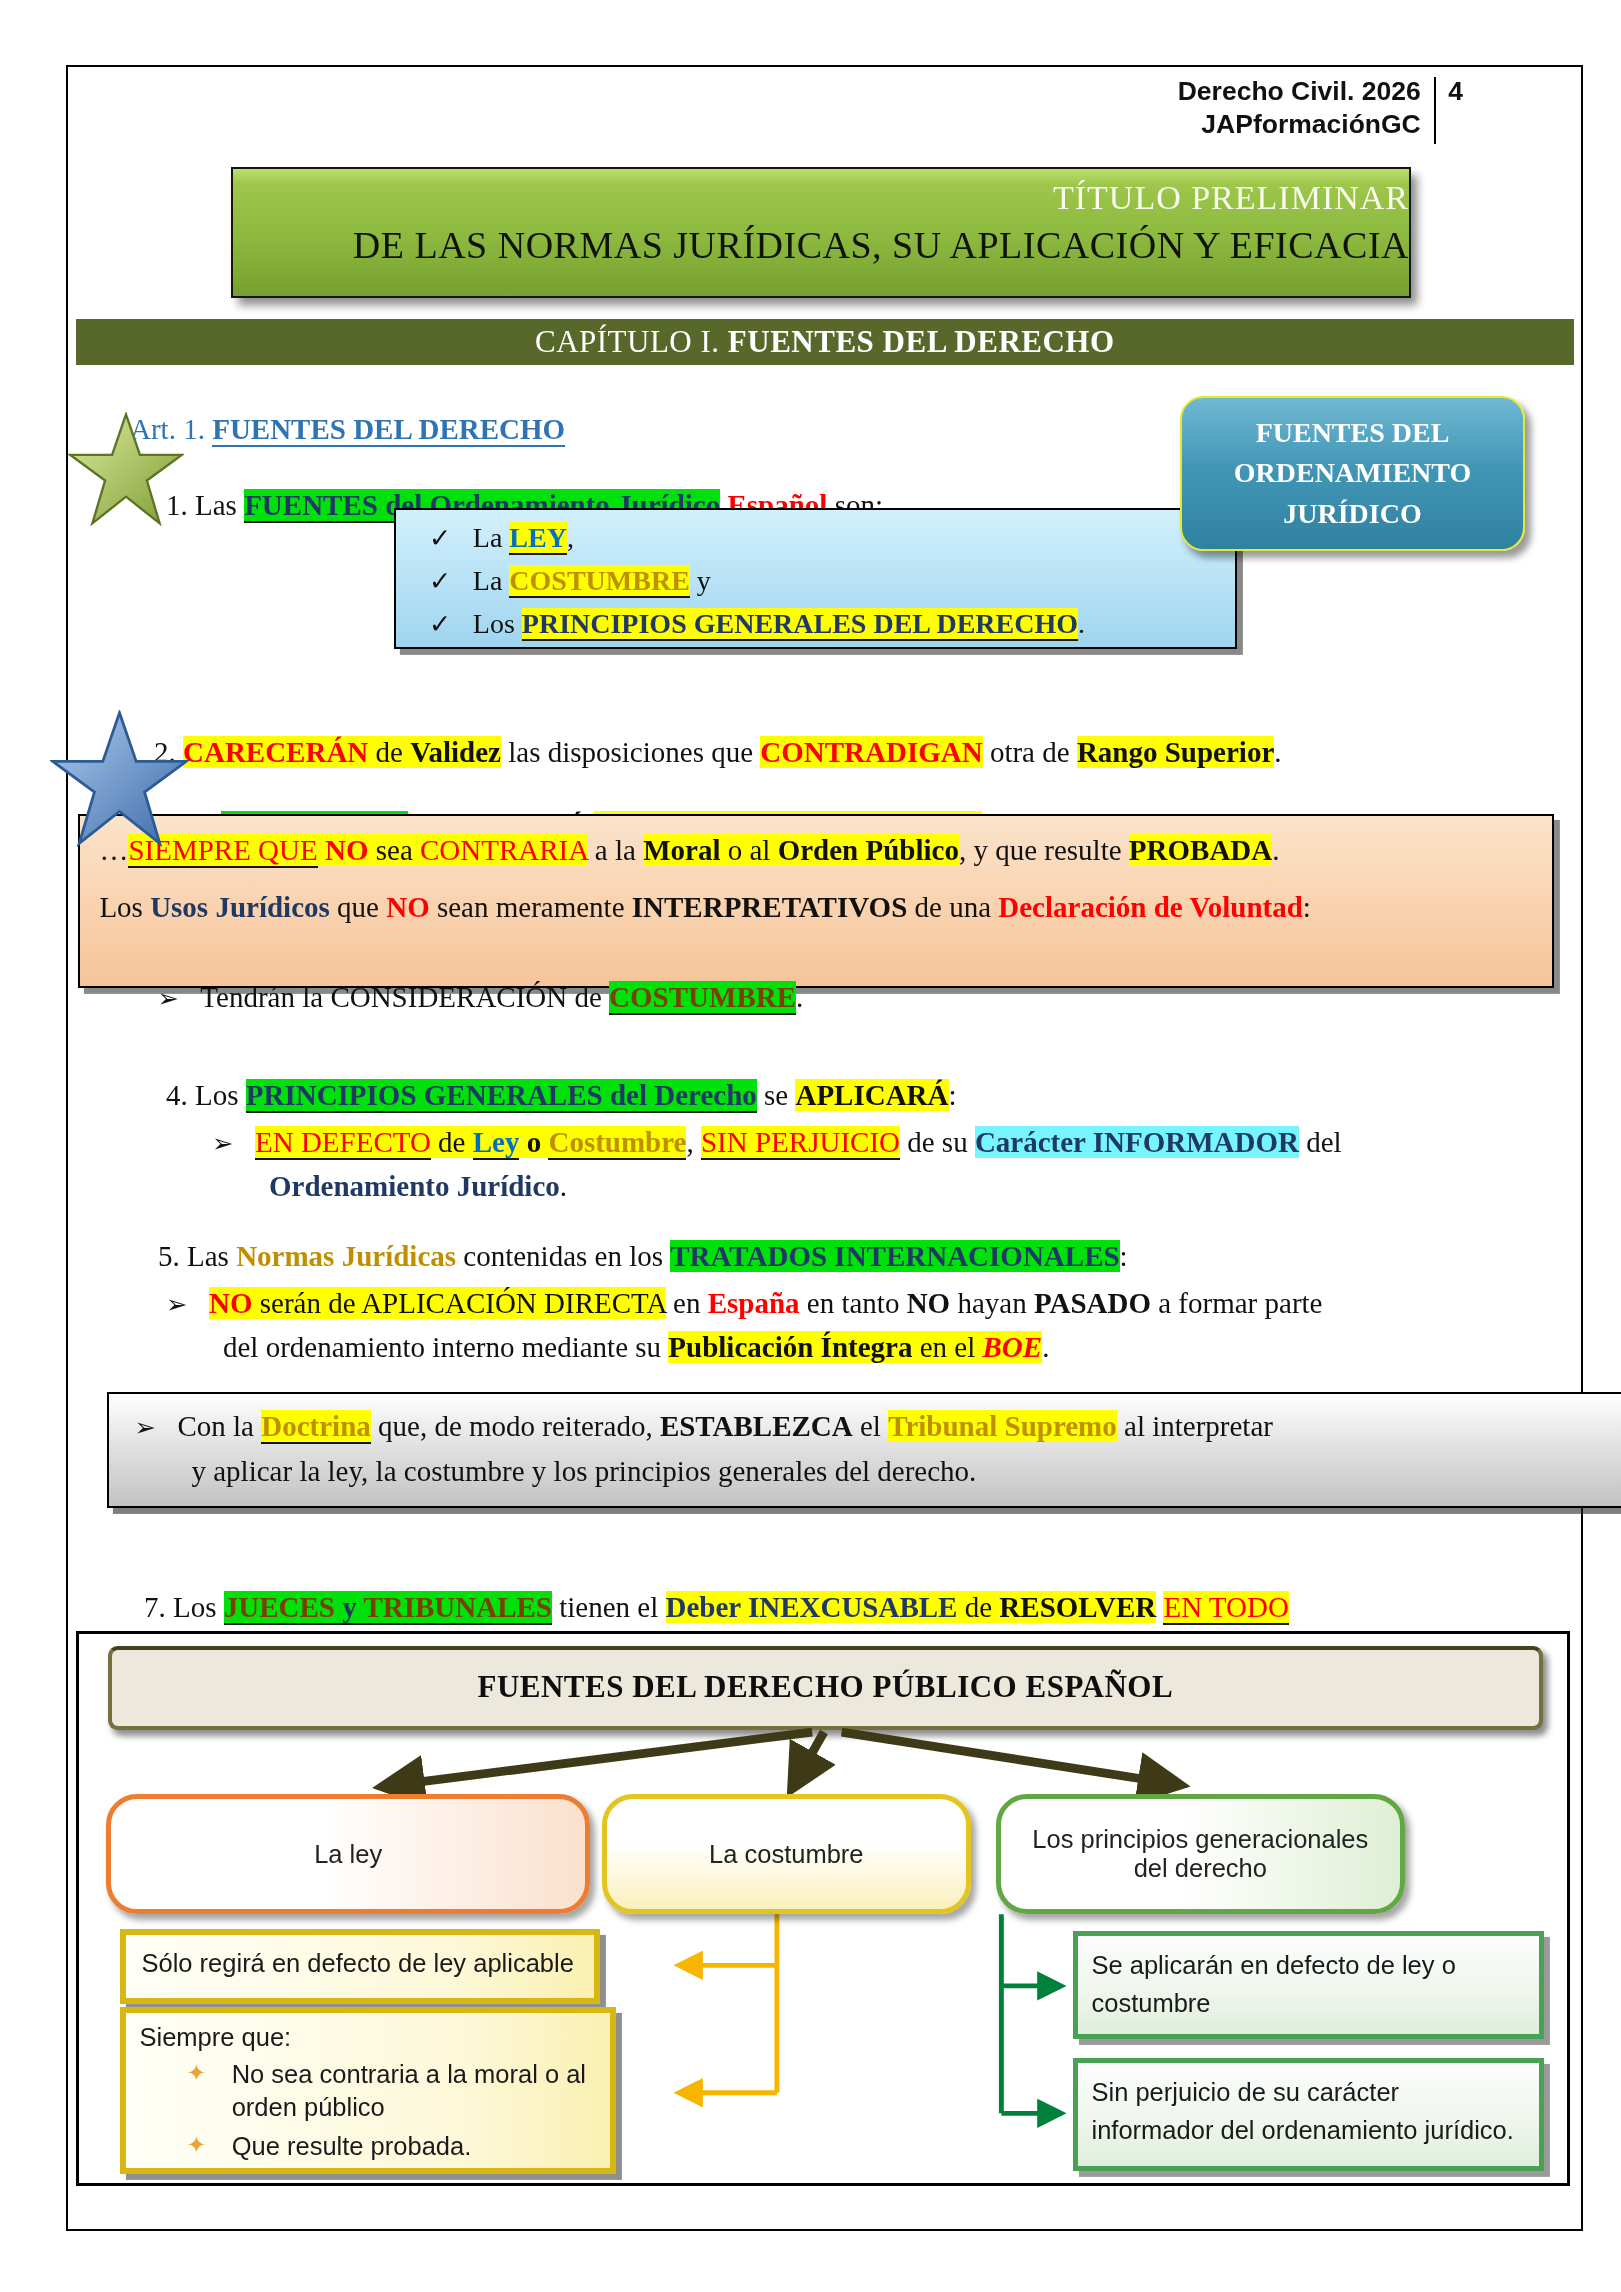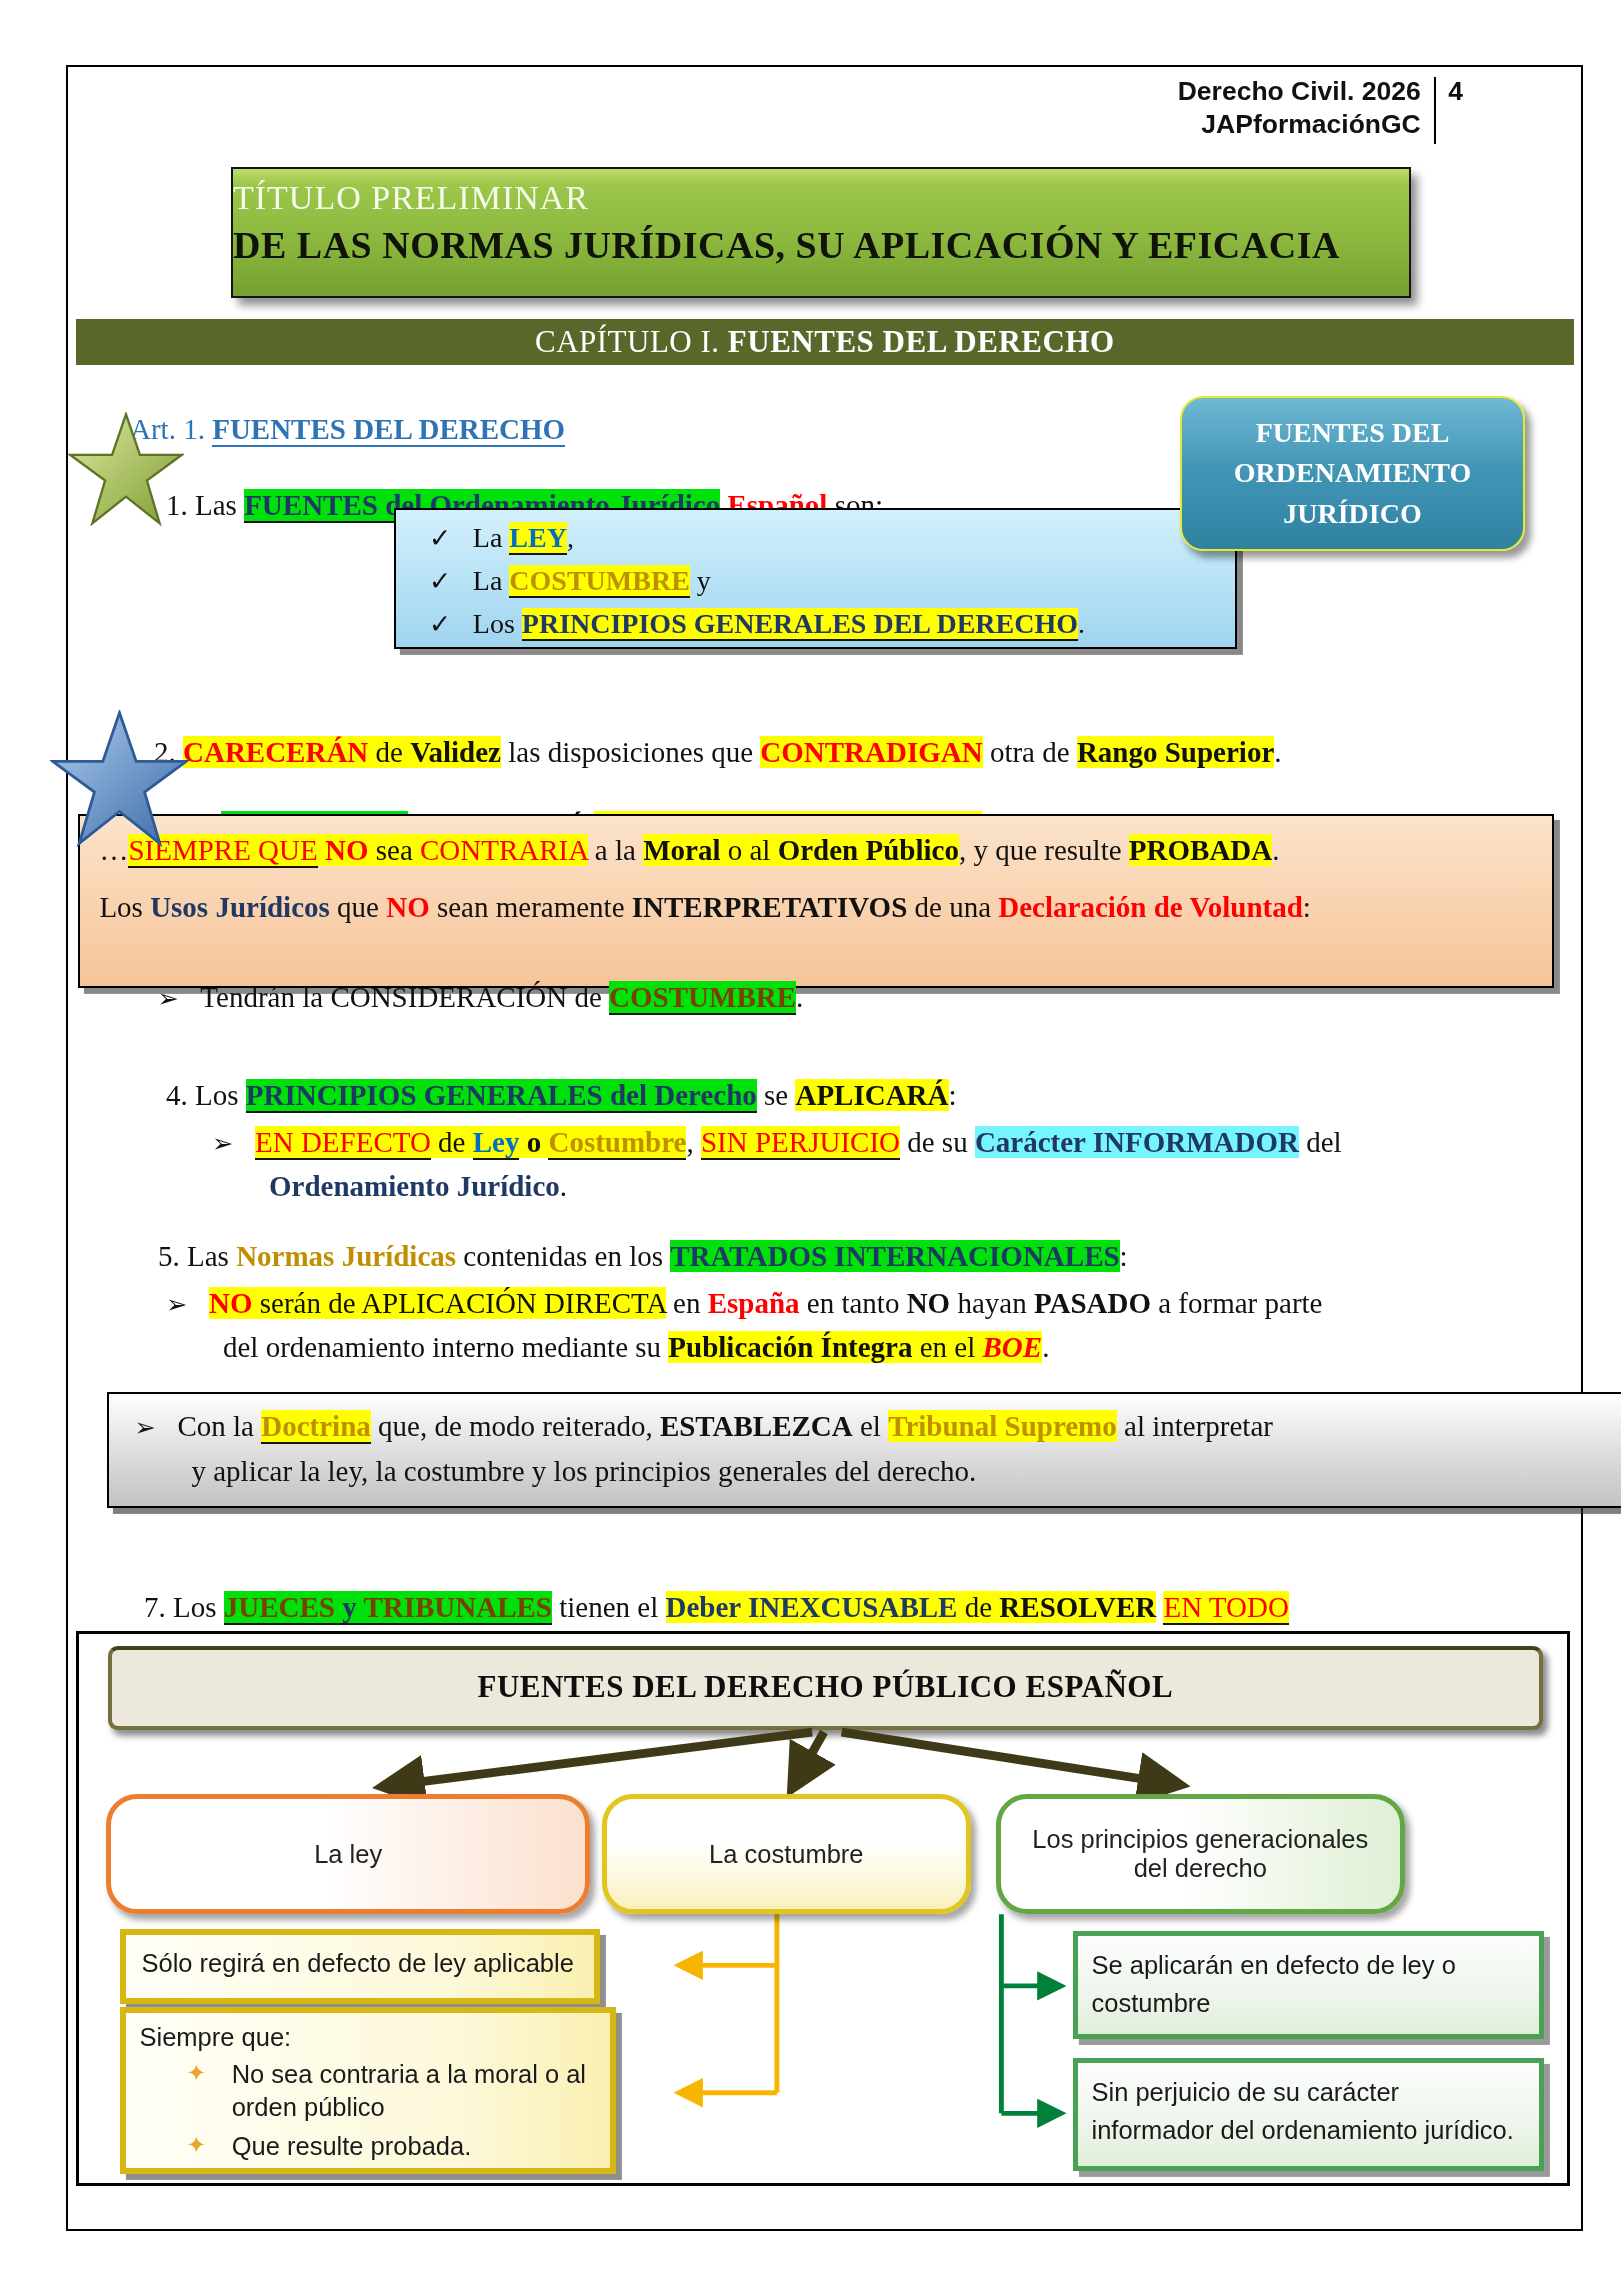--- a/index.html
+++ b/index.html
@@ -10,23 +10,23 @@
   
   .meta{position:absolute;top:7.8px;right:118px;display:flex;align-items:flex-start;
         font-family:"Liberation Sans",sans-serif;font-weight:bold;font-size:26.5px;}
   .meta-col{text-align:right;line-height:1.25;}
   .meta-div{width:2px;background:#000;height:67px;margin:2px 11.8px 0 13.7px;}
   .meta-page{padding-top:1px;}
 
   
   .title-box{position:absolute;left:163px;top:100px;width:1176px;height:127px;
     background:linear-gradient(180deg,#bede6c 0%,#9dc74a 12%,#8cb83f 55%,#76a02f 100%);
-    border:2.9px solid #141414;box-shadow:6.9px 7.8px 8.8px rgba(0,0,0,.45);text-align:left;}
+    border:2.9px solid #141414;box-shadow:6.9px 7.8px 8.8px rgba(0,0,0,.45);text-align:right;}
   .title-l1{margin-top:9.8px;font-size:34px;letter-spacing:1px;color:#f8fbee;}
-  .title-l2{margin-top:5.9px;font-size:38px;font-weight:bold;color:#10130a;letter-spacing:0.5px;}
+  .title-l2{margin-top:5.9px;font-size:38px;font-weight:normal;color:#10130a;letter-spacing:0.5px;}
 
   
   .chapter{position:absolute;left:7.8px;top:252px;width:1498px;height:46px;background:#57682a;
     color:#fff;text-align:center;font-size:31px;line-height:46px;letter-spacing:0.5px;}
 
   .par{position:absolute;font-size:29px;line-height:1.5;white-space:pre-wrap;}
   .run{}
   .b{font-weight:bold}.i{font-style:italic}
   .u{border-bottom:2.9px solid #151515}
   .u2{border-bottom:2px solid currentColor}

